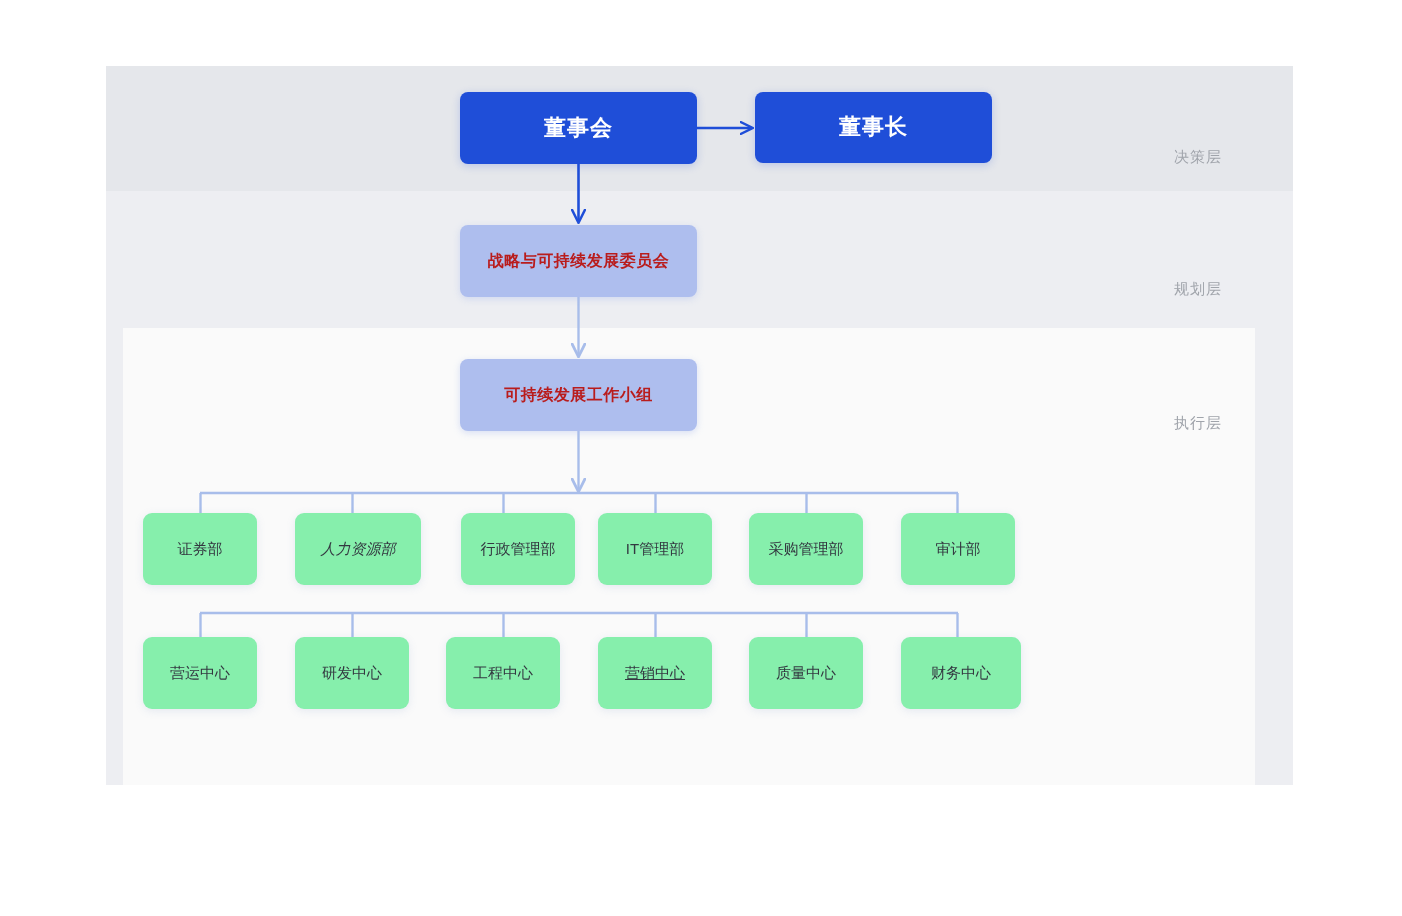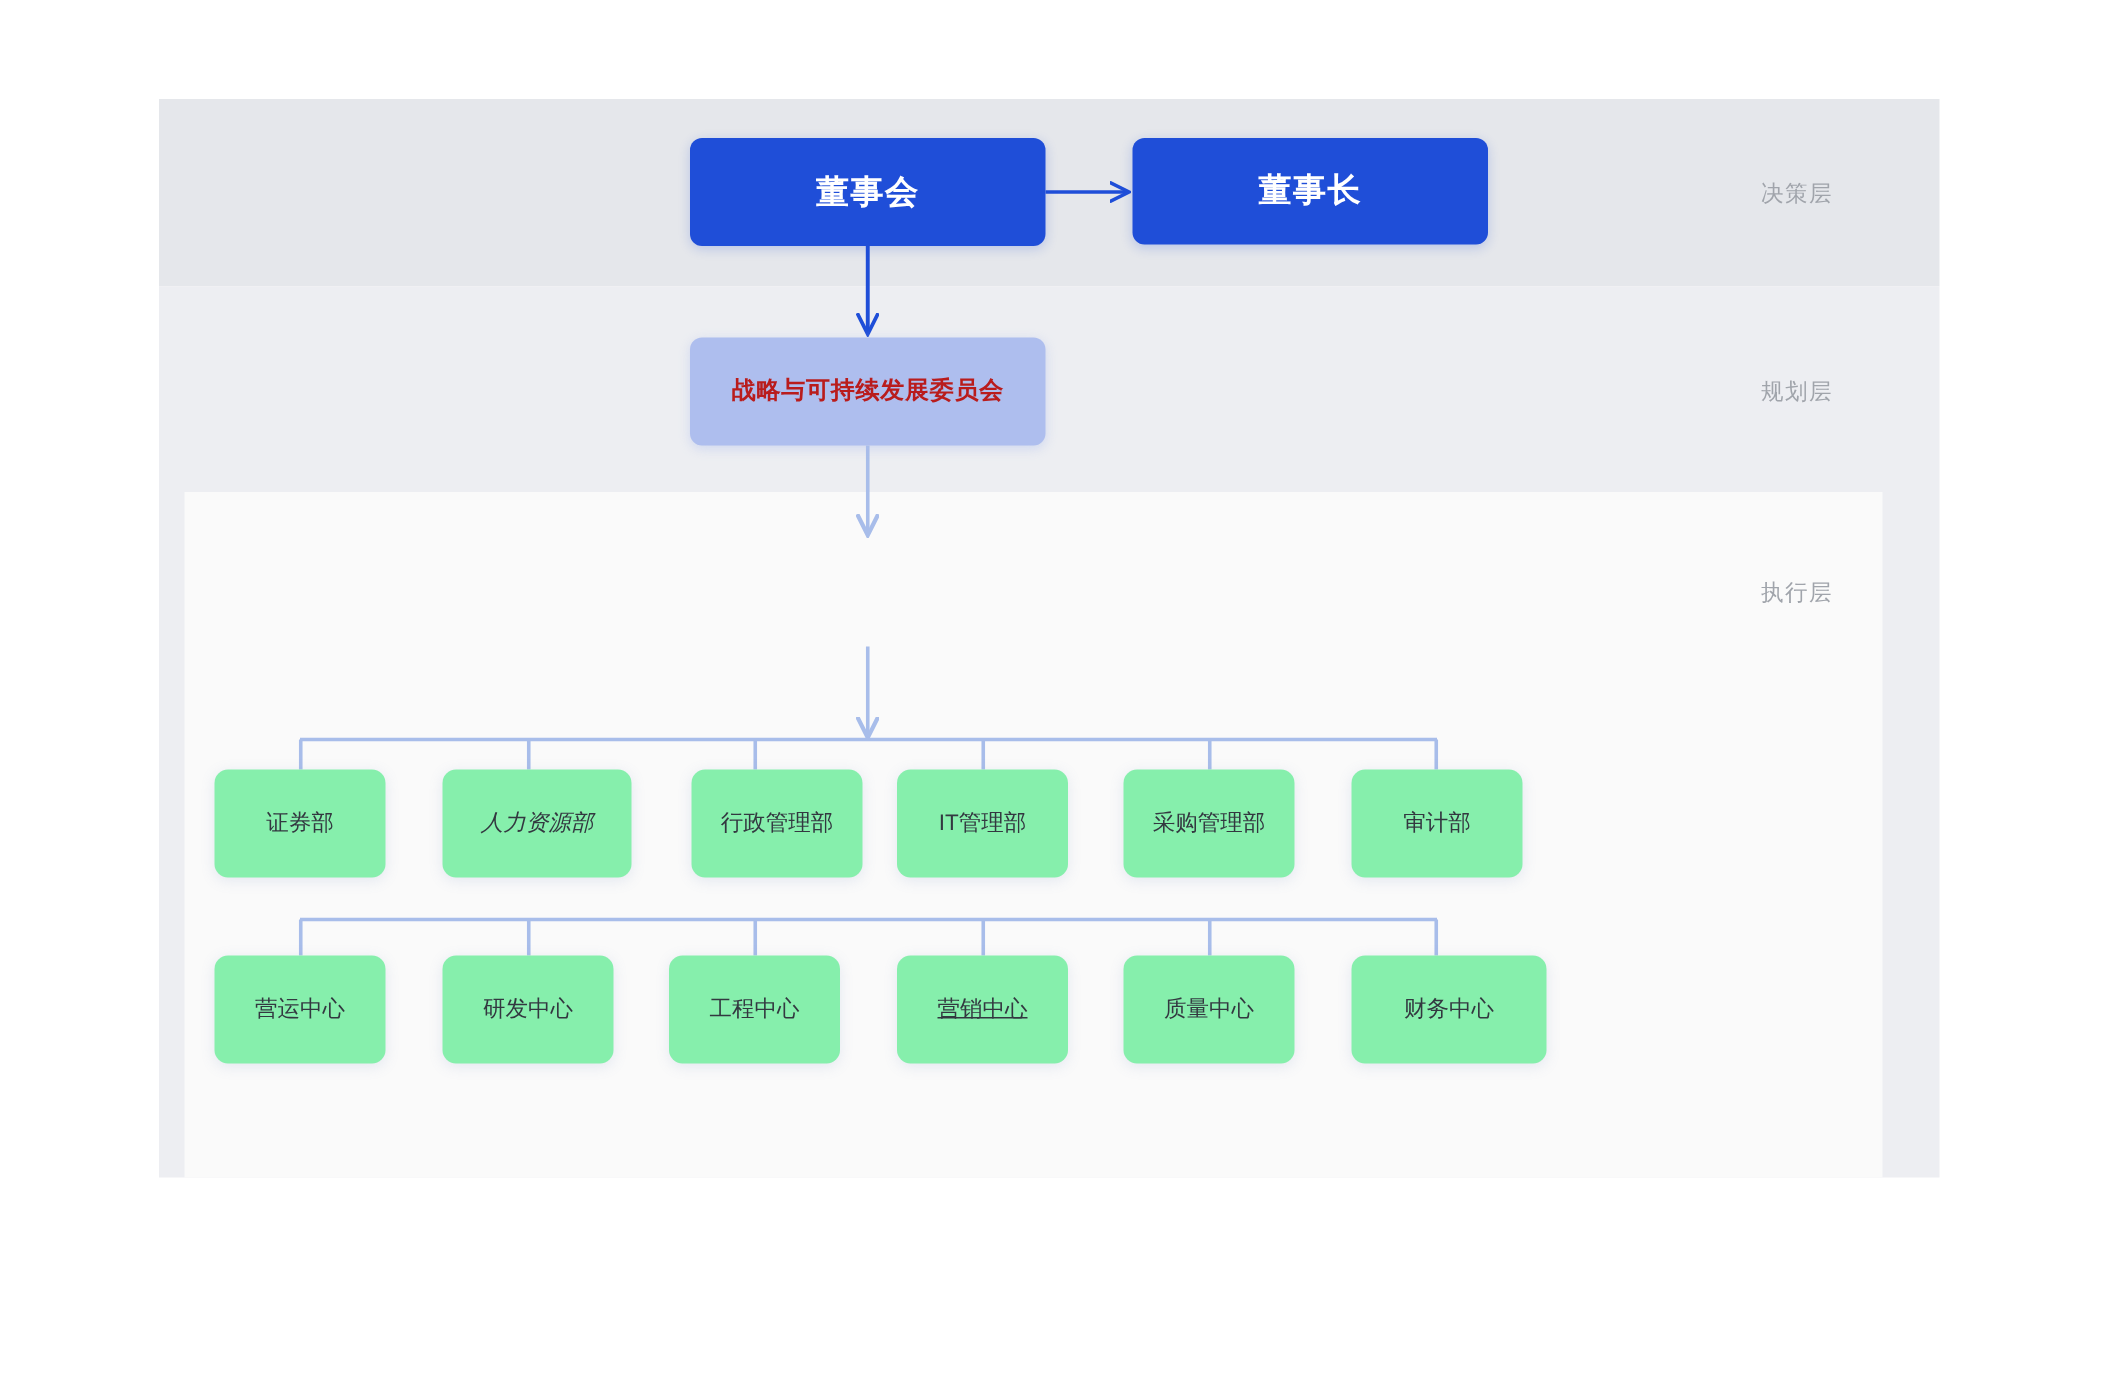--- a/index.html
+++ b/index.html
@@ -45,20 +45,21 @@
     background: #fafafa;
   }
 
   .layer-label {
     position: absolute;
     font-size: 15px;
     color: #a0a4ab;
     letter-spacing: 1px;
     white-space: nowrap;
     text-align: left;
+    margin-top: 28px;
   }
   #layer-label-0 { left: 1174px; top: 120px; }
   #layer-label-1 { left: 1174px; top: 252px; }
   #layer-label-2 { left: 1174px; top: 386px; }
 
   
   #wires {
     position: absolute;
     left: 0;
     top: 0;
@@ -168,31 +169,32 @@
       <line x1="957.5" y1="613" x2="957.5" y2="637"></line>
     </g>
   </svg>
 
   <div class="node node-primary" id="node-board">董事会</div>
 
   <div class="node node-primary" id="node-chairman">董事长</div>
 
   <div class="node node-secondary" id="node-committee">战略与可持续发展委员会</div>
 
+  <div class="node node-secondary" id="node-workgroup">可持续发展工作小组</div>
 
   <div id="row1-host">
       <div class="node node-leaf" style="left: 143px; top: 513px; width: 114px; height: 72px;">证券部</div>
       <div class="node node-leaf" style="left: 295px; top: 513px; width: 126px; height: 72px; font-style: italic;">人力资源部</div>
       <div class="node node-leaf" style="left: 446px; top: 513px; width: 114px; height: 72px; margin-left: 15px;">行政管理部</div>
       <div class="node node-leaf" style="left: 598px; top: 513px; width: 114px; height: 72px;">IT管理部</div>
       <div class="node node-leaf" style="left: 749px; top: 513px; width: 114px; height: 72px;">采购管理部</div>
       <div class="node node-leaf" style="left: 901px; top: 513px; width: 114px; height: 72px;">审计部</div>
     </div>
   <div id="row2-host">
       <div class="node node-leaf" style="left: 143px; top: 637px; width: 114px; height: 72px;">营运中心</div>
       <div class="node node-leaf" style="left: 295px; top: 637px; width: 114px; height: 72px;">研发中心</div>
       <div class="node node-leaf" style="left: 446px; top: 637px; width: 114px; height: 72px;">工程中心</div>
       <div class="node node-leaf" style="left: 598px; top: 637px; width: 114px; height: 72px; text-decoration: underline;">营销中心</div>
       <div class="node node-leaf" style="left: 749px; top: 637px; width: 114px; height: 72px;">质量中心</div>
-      <div class="node node-leaf" style="left: 901px; top: 637px; width: 130px; height: 72px;">财务中心</div>
+      <div class="node node-leaf" style="left: 901px; top: 637px; width: 120px; height: 72px;">财务中心</div>
     </div>
 
 </div>
 
 </body></html>

